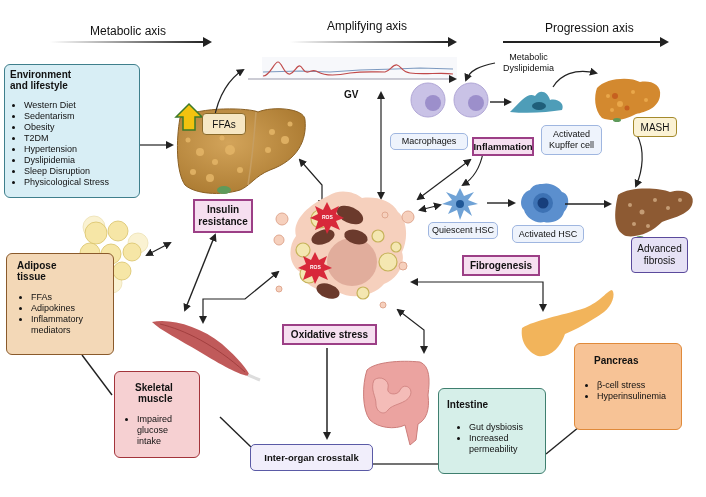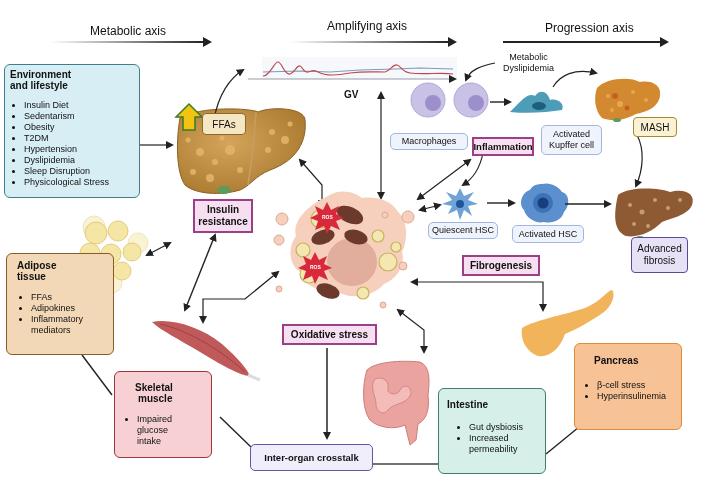--- a/index.html
+++ b/index.html
@@ -211,21 +211,21 @@
 </svg>
 
 <div class="abs axis-label" style="left:90px;top:24px;">Metabolic axis</div>
 <div class="abs axis-label" style="left:327px;top:19px;">Amplifying axis</div>
 <div class="abs axis-label" style="left:545px;top:21px;">Progression axis</div>
 
 <div class="box" style="left:4px;top:64px;width:136px;height:134px;background:#d8eef5;border:1.5px solid #3f7f8c;padding:4px 5px;">
   <div class="title">Environment</div>
   <div class="title">and lifestyle</div>
   <ul style="margin-top:9px;">
-    <li>Insulin Diet</li>
+    <li>Western Diet</li>
     <li>Sedentarism</li>
     <li>Obesity</li>
     <li>T2DM</li>
     <li>Hypertension</li>
     <li>Dyslipidemia</li>
     <li>Sleep Disruption</li>
     <li>Physicological Stress</li>
   </ul>
 </div>
 
@@ -283,21 +283,21 @@
 <div class="box" style="left:6px;top:253px;width:108px;height:102px;background:#f3d8b7;border:1.5px solid #8a5a2b;padding:6px 10px;">
   <div class="title">Adipose</div>
   <div class="title">tissue</div>
   <ul style="margin-top:10px;">
     <li>FFAs</li>
     <li>Adipokines</li>
     <li>Inflammatory mediators</li>
   </ul>
 </div>
 
-<div class="box" style="left:114px;top:371px;width:98px;height:87px;background:#f6d0d2;border:1.5px solid #a3343b;padding:10px 24px 0 20px;">
+<div class="box" style="left:114px;top:371px;width:86px;height:87px;background:#f6d0d2;border:1.5px solid #a3343b;padding:10px 24px 0 20px;">
   <div class="title">Skeletal</div>
   <div class="title" style="padding-left:3px;">muscle</div>
   <ul style="margin-top:10px;margin-left:-12px;">
     <li>Impaired glucose intake</li>
   </ul>
 </div>
 
 <div class="tag" style="left:250px;top:444px;width:123px;height:27px;background:#f1eefb;border:1.5px solid #5a5aa6;border-radius:5px;font-size:9.5px;">
   <span>Inter-organ crosstalk</span>
 </div>

